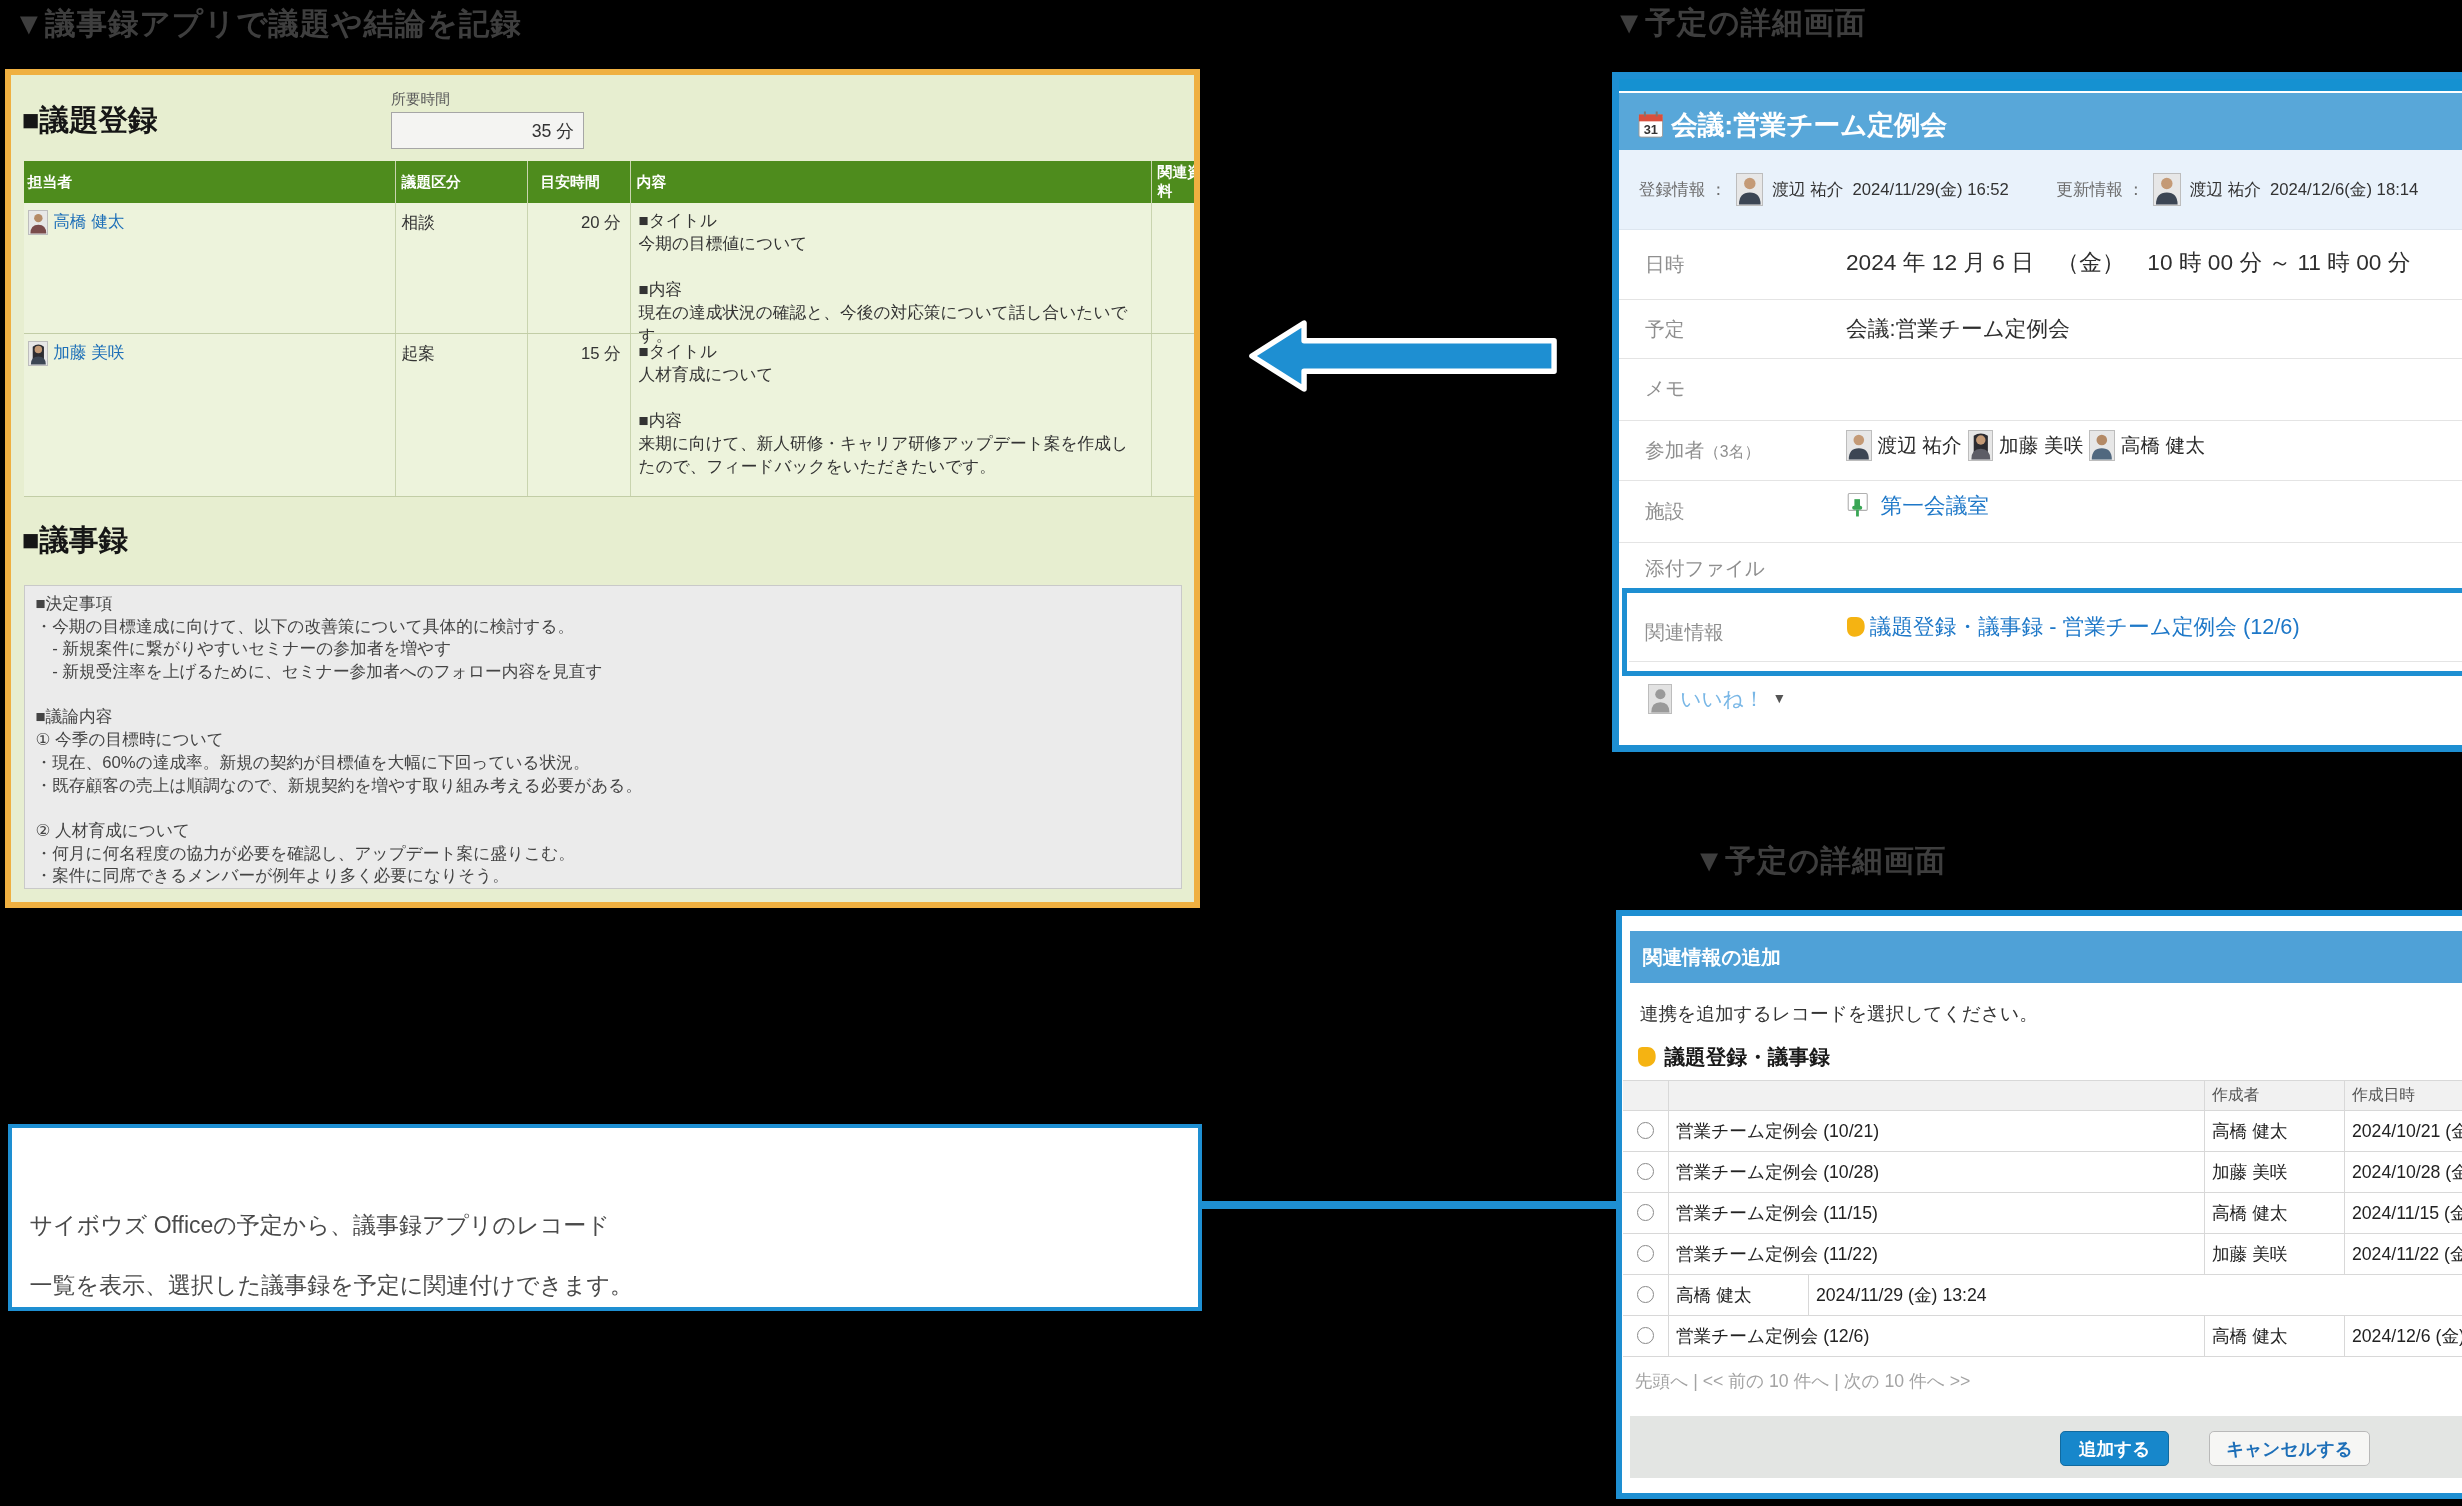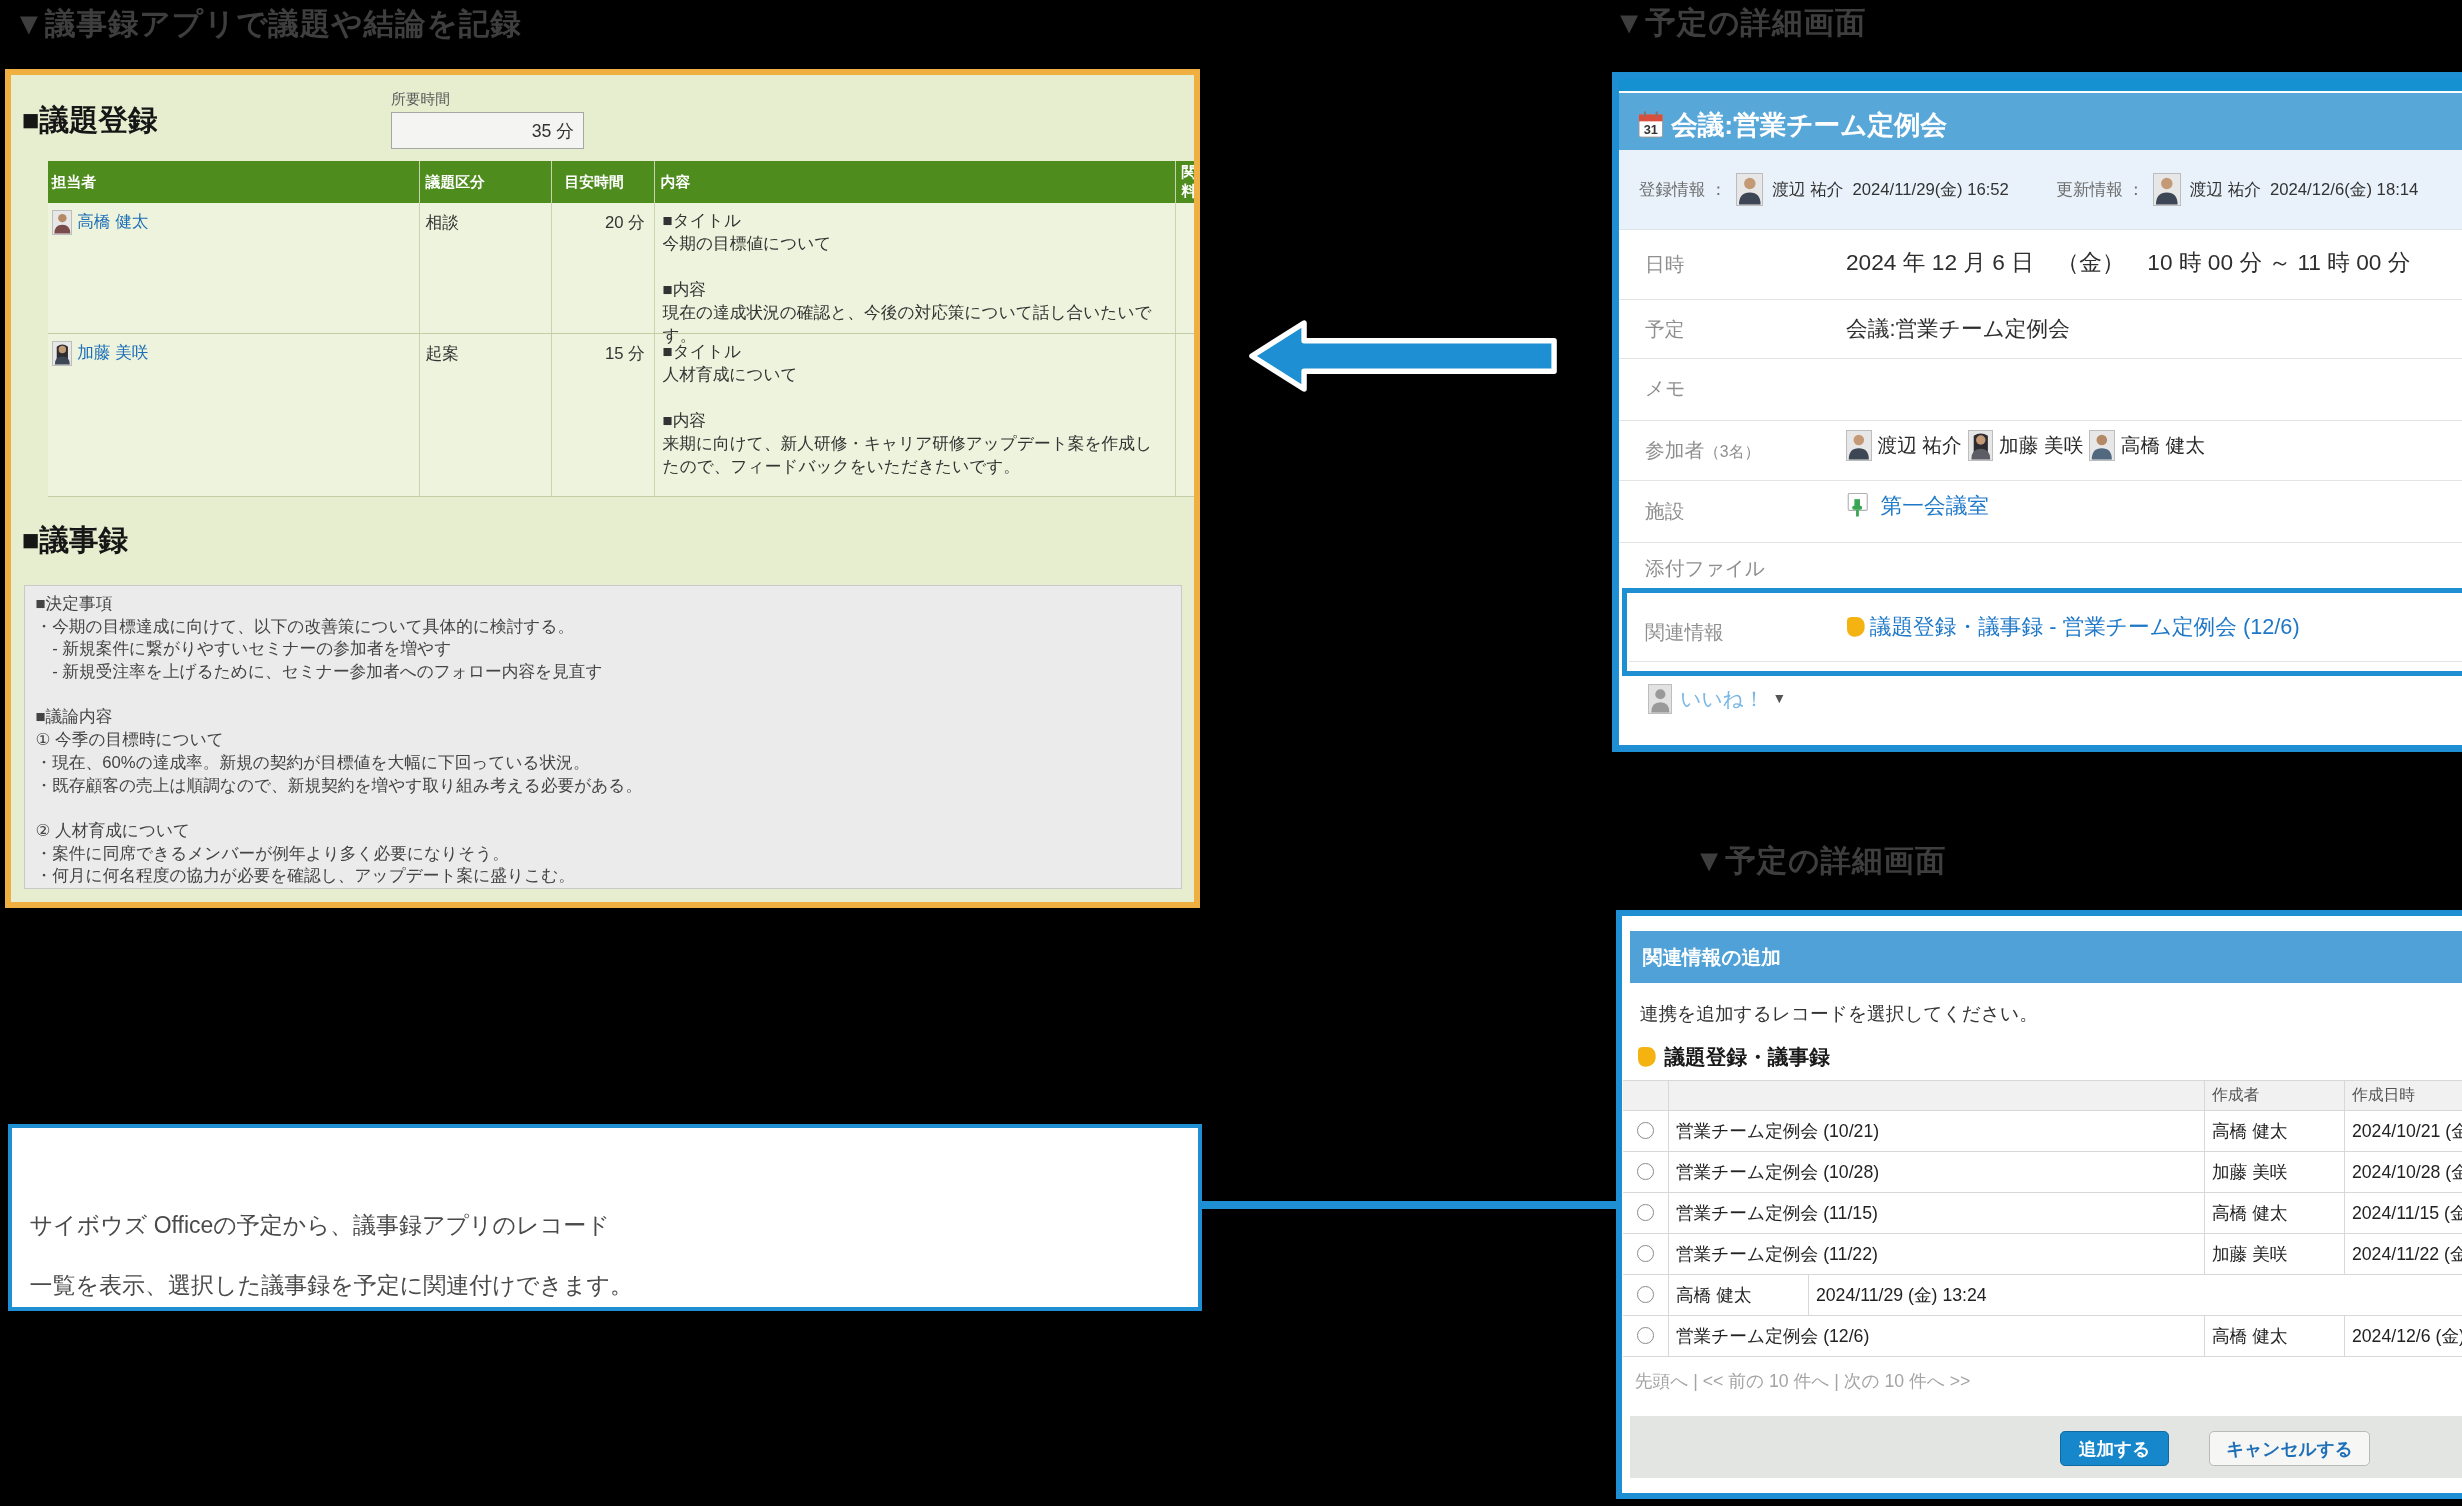--- a/index.html
+++ b/index.html
@@ -70,21 +70,21 @@
 
   <div class="abs hd" style="left:13.8px;top:3.9px;">▼議事録アプリで議題や結論を記録</div>
   <div class="abs hd" style="left:1614px;top:3px;">▼予定の詳細画面</div>
   <div class="abs hd" style="left:1694px;top:841px;">▼予定の詳細画面</div>
 
   <div class="abs panelL" style="left:4.9px;top:69px;width:1195px;height:839px;">
     <div class="abs pl-title" style="left:10.8px;top:25.6px;">■議題登録</div>
     <div class="abs durlabel" style="left:380px;top:14.8px;">所要時間</div>
     <input class="abs durinput" style="left: 380px; top: 37px; width: 193px; height: 37px;" value="35 分">
 
-    <div class="abs gtable" style="left:12.8px;top:86px;width:1192px;margin-left:24px;">
+    <div class="abs gtable" style="left:12.8px;top:86px;width:1192px;">
       <div class="ghead">
         <div class="gc c1" style="padding-left:3.9px;">担当者</div>
         <div class="gc c2" style="padding-left:5.9px;">議題区分</div>
         <div class="gc c3" style="padding-left:12.8px;">目安時間</div>
         <div class="gc c4" style="padding-left:5.9px;">内容</div>
         <div class="gc c5" style="padding-left:5.9px;">関連資料</div>
       </div>
 
       <div class="grow" style="height:130px;">
         <div class="gc c1" style="padding:6.9px 3.9px;display:flex;align-items:flex-start;gap:4.9px;">
@@ -139,22 +139,22 @@
       <div class="mline">・今期の目標達成に向けて、以下の改善策について具体的に検討する。</div>
       <div class="mline">　- 新規案件に繋がりやすいセミナーの参加者を増やす</div>
       <div class="mline">　- 新規受注率を上げるために、セミナー参加者へのフォロー内容を見直す</div>
       <div class="mline"></div>
       <div class="mline">■議論内容</div>
       <div class="mline">① 今季の目標時について</div>
       <div class="mline">・現在、60%の達成率。新規の契約が目標値を大幅に下回っている状況。</div>
       <div class="mline">・既存顧客の売上は順調なので、新規契約を増やす取り組み考える必要がある。</div>
       <div class="mline"></div>
       <div class="mline">② 人材育成について</div>
+      <div class="mline">・何月に何名程度の協力が必要を確認し、アップデート案に盛りこむ。</div>
       <div class="mline">・案件に同席できるメンバーが例年より多く必要になりそう。</div>
-      <div class="mline">・何月に何名程度の協力が必要を確認し、アップデート案に盛りこむ。</div>
     </div>
   </div>
 
   <svg class="abs" style="left:1245px;top:319px;" width="315" height="74" viewBox="0 0 640 150">
     <polygon points="14,75 120,8 120,44 628,44 628,106 120,106 120,142" fill="#1e8fd2" stroke="#ffffff" stroke-width="11" stroke-linejoin="round"></polygon>
   </svg>
 
   <div class="abs panelR" style="left:1612px;top:72px;width:1193px;height:680px;">
     <div class="abs darkstrip" style="left:0;top:0;width:1178px;height:11.8px;"></div>
     <div class="abs" style="left:0;top:11.8px;width:1178px;height:2px;background:#fff;"></div>

